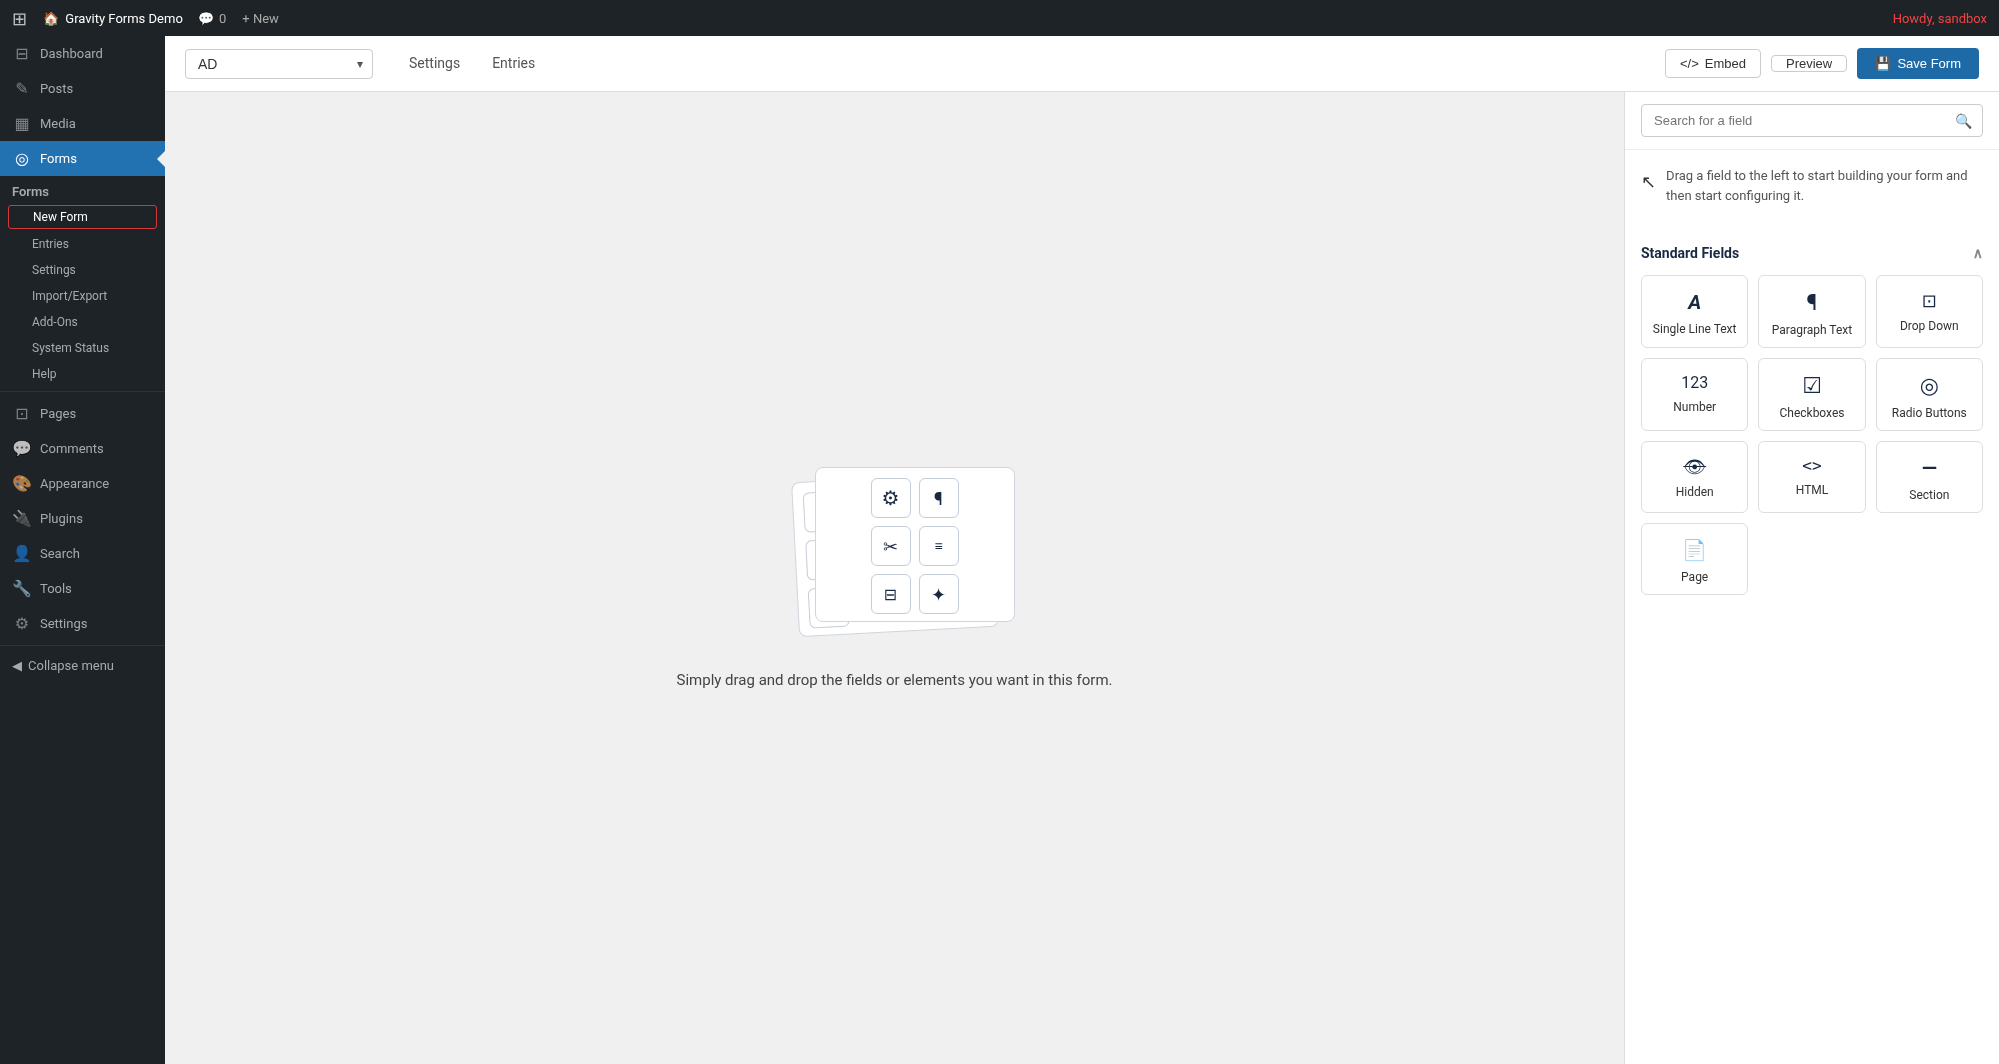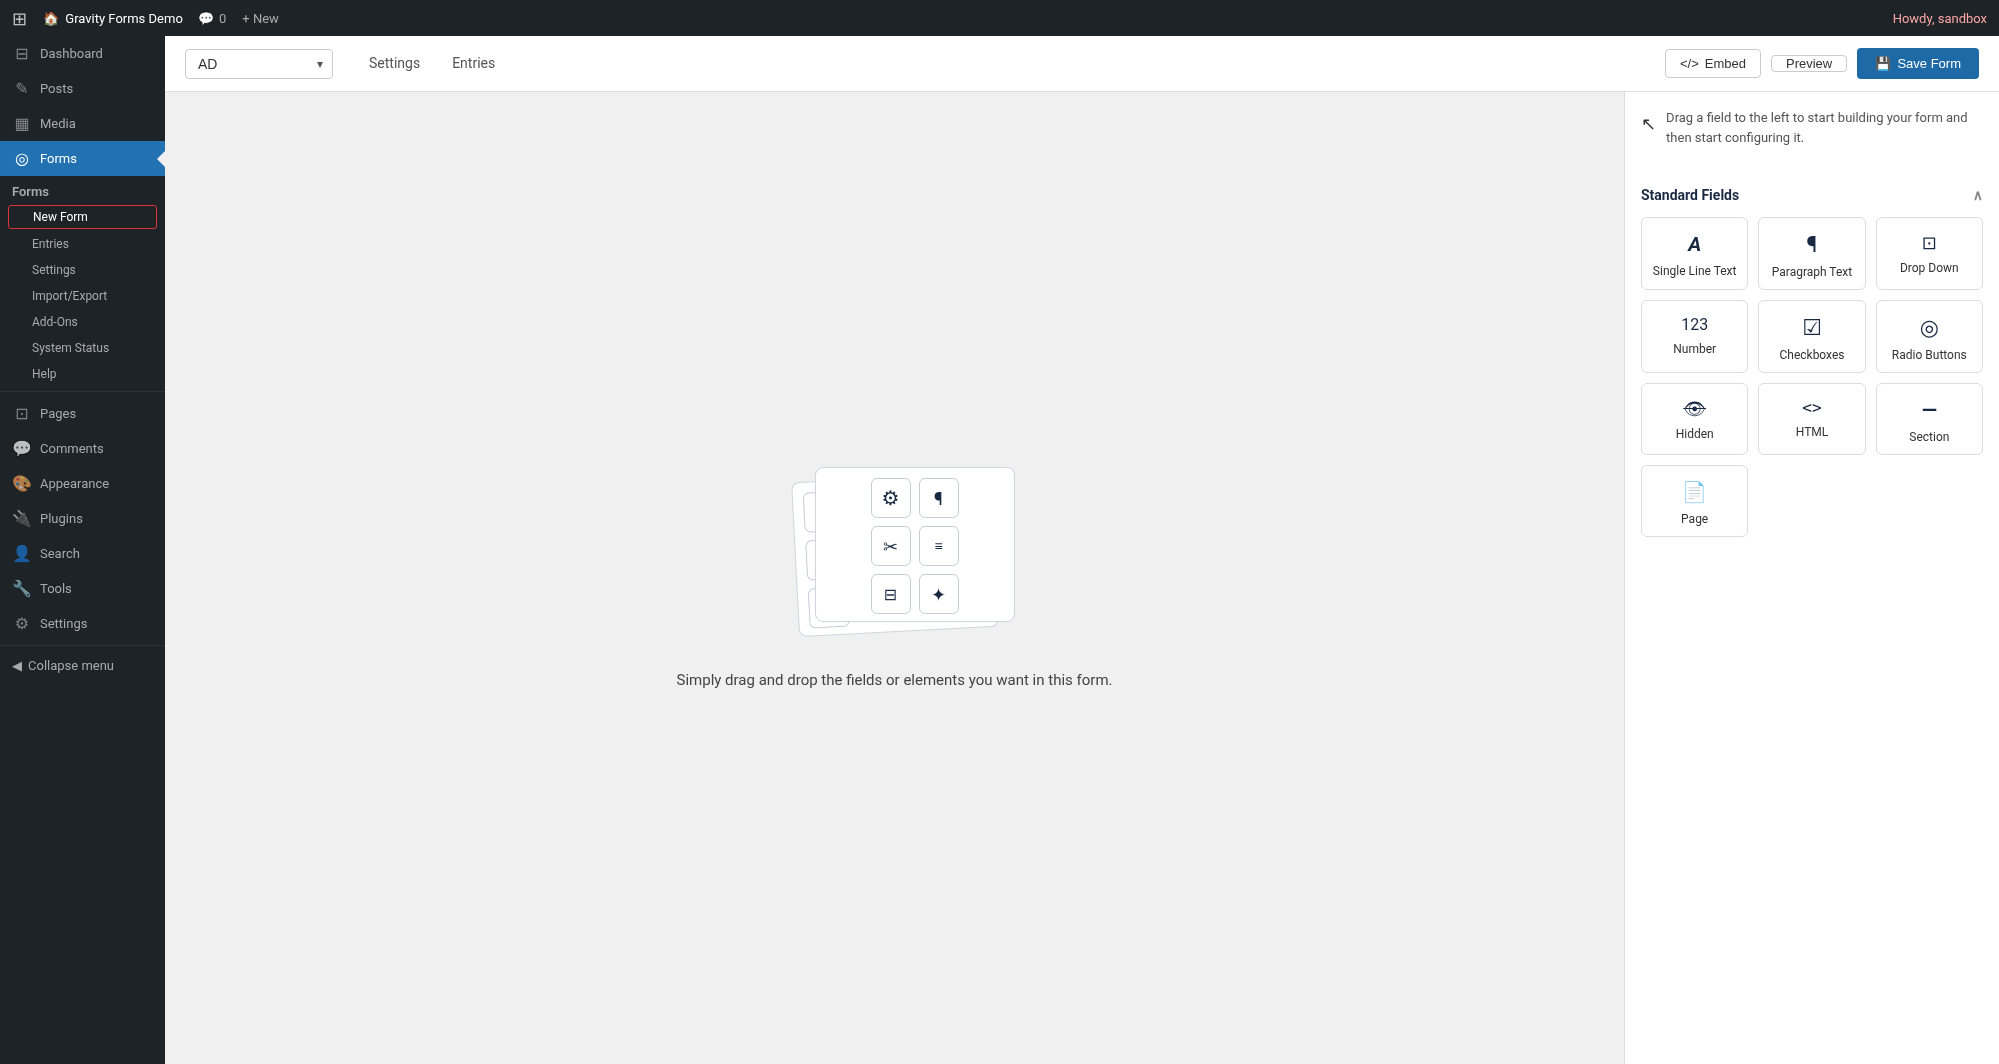--- a/index.html
+++ b/index.html
@@ -15,21 +15,21 @@
       padding: 0 12px;
       gap: 16px;
       flex-shrink: 0;
     }
     #wpadminbar .wp-logo { color: #fff; font-size: 18px; opacity: 0.7; }
     #wpadminbar .site-name { color: #aaa; font-size: 13px; display: flex; align-items: center; gap: 6px; }
     #wpadminbar .site-name span { color: #fff; }
     #wpadminbar .comments-link { color: #aaa; font-size: 13px; display: flex; align-items: center; gap: 4px; }
     #wpadminbar .new-link { color: #aaa; font-size: 13px; }
     #wpadminbar .howdy { margin-left: auto; font-size: 13px; color: #aaa; }
-    #wpadminbar .howdy span { color: #fca5a5; }
+    #wpadminbar .howdy span { color: #ef4444; }
 
     
     .wp-main { display: flex; flex: 1; overflow: hidden; }
 
     
     #adminmenu {
       width: 165px;
       background: #1d2327;
       flex-shrink: 0;
       overflow-y: auto;
@@ -99,21 +99,21 @@
       margin-right: 20px;
     }
     .form-select {
       appearance: none;
       border: 1px solid #ccc;
       border-radius: 4px;
       padding: 6px 32px 6px 12px;
       font-size: 14px;
       color: #333;
       background: #fff;
-      width: 148px;
+      width: 188px;
       cursor: pointer;
     }
     .form-select-arrow {
       position: absolute;
       right: 10px;
       top: 50%;
       transform: translateY(-50%);
       color: #555;
       pointer-events: none;
       font-size: 12px;
@@ -494,20 +494,26 @@
             <div class="illus-row">
               <div class="illus-icon-box" style="font-size:16px;">⊟</div>
               <div class="illus-icon-box" style="font-size:18px;">✦</div>
             </div>
           </div>
         </div>
         <p class="form-canvas-title">Simply drag and drop the fields or elements you want in this form.</p>
       </div>
 
       <div class="right-panel">
+        <div class="field-search">
+          <div class="field-search-input-wrap">
+            <input type="text" class="field-search-input" placeholder="Search for a field" style="">
+            <span class="field-search-icon">🔍</span>
+          </div>
+        </div>
 
 
         <div class="panel-content">
           <div class="drag-hint">
             <span class="cursor-icon">↖</span>
             <span>Drag a field to the left to start building your form and then start configuring it.</span>
           </div>
 
           <div class="section-heading">
             <span>Standard Fields</span>

